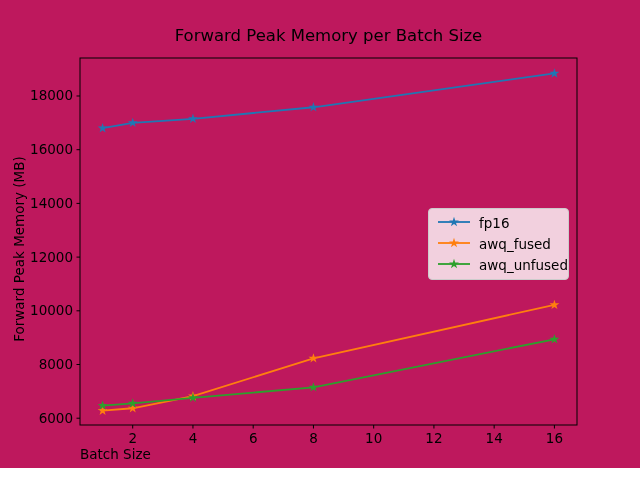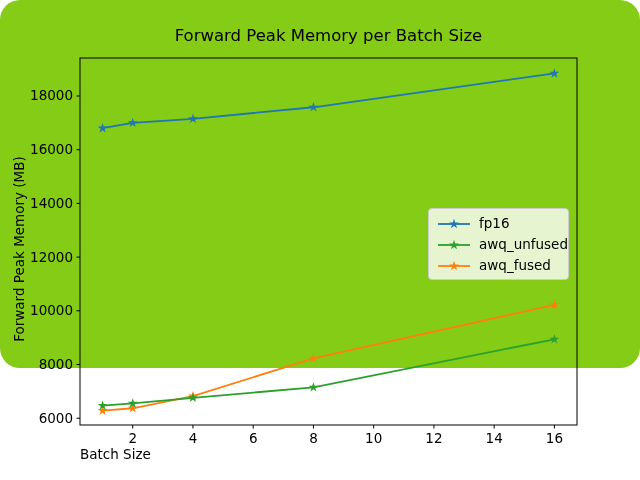--- a/index.html
+++ b/index.html
@@ -1,29 +1,29 @@
 <!DOCTYPE html>
 <html><head>
 <meta charset="utf-8">
 <style>
   html,body{margin:0;padding:0;background:#fff;width:640px;height:480px;overflow:hidden;}
-  .figure{position:relative;width:640px;height:368px;background:#84cc16;
-          font-family:"DejaVu Sans","Liberation Sans",sans-serif;color:#000;border-radius:20px;}
+  .figure{position:relative;width:640px;height:468px;background:#be185d;
+          font-family:"DejaVu Sans","Liberation Sans",sans-serif;color:#000;}
   .chart-title{position:absolute;left:80px;top:26px;width:497px;text-align:center;
                font-size:16.5px;color:#000;}
   .x-axis-label{position:absolute;left:80px;top:446px;width:497px;text-align:left;
                 font-size:13.5px;color:#000;}
   .y-axis-label{position:absolute;left:19px;top:241px;width:240px;margin-left:-120px;
                 text-align:center;font-size:13.5px;color:#000;
                 transform:rotate(-90deg);transform-origin:center center;}
   svg.plot{position:absolute;left:0;top:0;}
   .legend{position:absolute;left:428px;top:208px;width:141px;box-sizing:border-box;
           background:rgba(255,255,255,0.8);border:1px solid #cccccc;border-radius:4px;
           padding:6px 8px;display:flex;flex-direction:column;gap:5px;}
-  .legend-row{display:flex;align-items:flex-end;height:16px;}
+  .legend-row{display:flex;align-items:flex-start;height:16px;}
   .legend-row svg{flex:0 0 auto;}
   .legend-label{font-size:13.5px;margin-left:8px;white-space:nowrap;color:#000;}
 </style>
 </head>
 <body>
 
 <div class="figure">
   <div class="chart-title">Forward Peak Memory per Batch Size</div>
   <div class="y-axis-label">Forward Peak Memory (MB)</div>
   <div class="x-axis-label">Batch Size</div>
@@ -81,26 +81,26 @@
   <div class="legend" id="legend">
       <div class="legend-row">
         <svg width="34" height="14">
           <line x1="1" y1="7" x2="33" y2="7" stroke="#1f77b4" stroke-width="1.8"></line>
           <path d="M17.00 1.80L18.17 5.39L21.95 5.39L18.89 7.61L20.06 11.21L17.00 8.99L13.94 11.21L15.11 7.61L12.05 5.39L15.83 5.39Z" fill="#1f77b4"></path>
         </svg>
         <span class="legend-label">fp16</span>
       </div>
       <div class="legend-row">
         <svg width="34" height="14">
+          <line x1="1" y1="7" x2="33" y2="7" stroke="#ff7f0e" stroke-width="1.8"></line>
+          <path d="M17.00 1.80L18.17 5.39L21.95 5.39L18.89 7.61L20.06 11.21L17.00 8.99L13.94 11.21L15.11 7.61L12.05 5.39L15.83 5.39Z" fill="#ff7f0e"></path>
+        </svg>
+        <span class="legend-label">awq_fused</span>
+      </div>
+      <div class="legend-row">
+        <svg width="34" height="14">
           <line x1="1" y1="7" x2="33" y2="7" stroke="#2ca02c" stroke-width="1.8"></line>
           <path d="M17.00 1.80L18.17 5.39L21.95 5.39L18.89 7.61L20.06 11.21L17.00 8.99L13.94 11.21L15.11 7.61L12.05 5.39L15.83 5.39Z" fill="#2ca02c"></path>
         </svg>
         <span class="legend-label">awq_unfused</span>
       </div>
-      <div class="legend-row">
-        <svg width="34" height="14">
-          <line x1="1" y1="7" x2="33" y2="7" stroke="#ff7f0e" stroke-width="1.8"></line>
-          <path d="M17.00 1.80L18.17 5.39L21.95 5.39L18.89 7.61L20.06 11.21L17.00 8.99L13.94 11.21L15.11 7.61L12.05 5.39L15.83 5.39Z" fill="#ff7f0e"></path>
-        </svg>
-        <span class="legend-label">awq_fused</span>
-      </div>
     </div>
 </div>
 
 </body></html>

